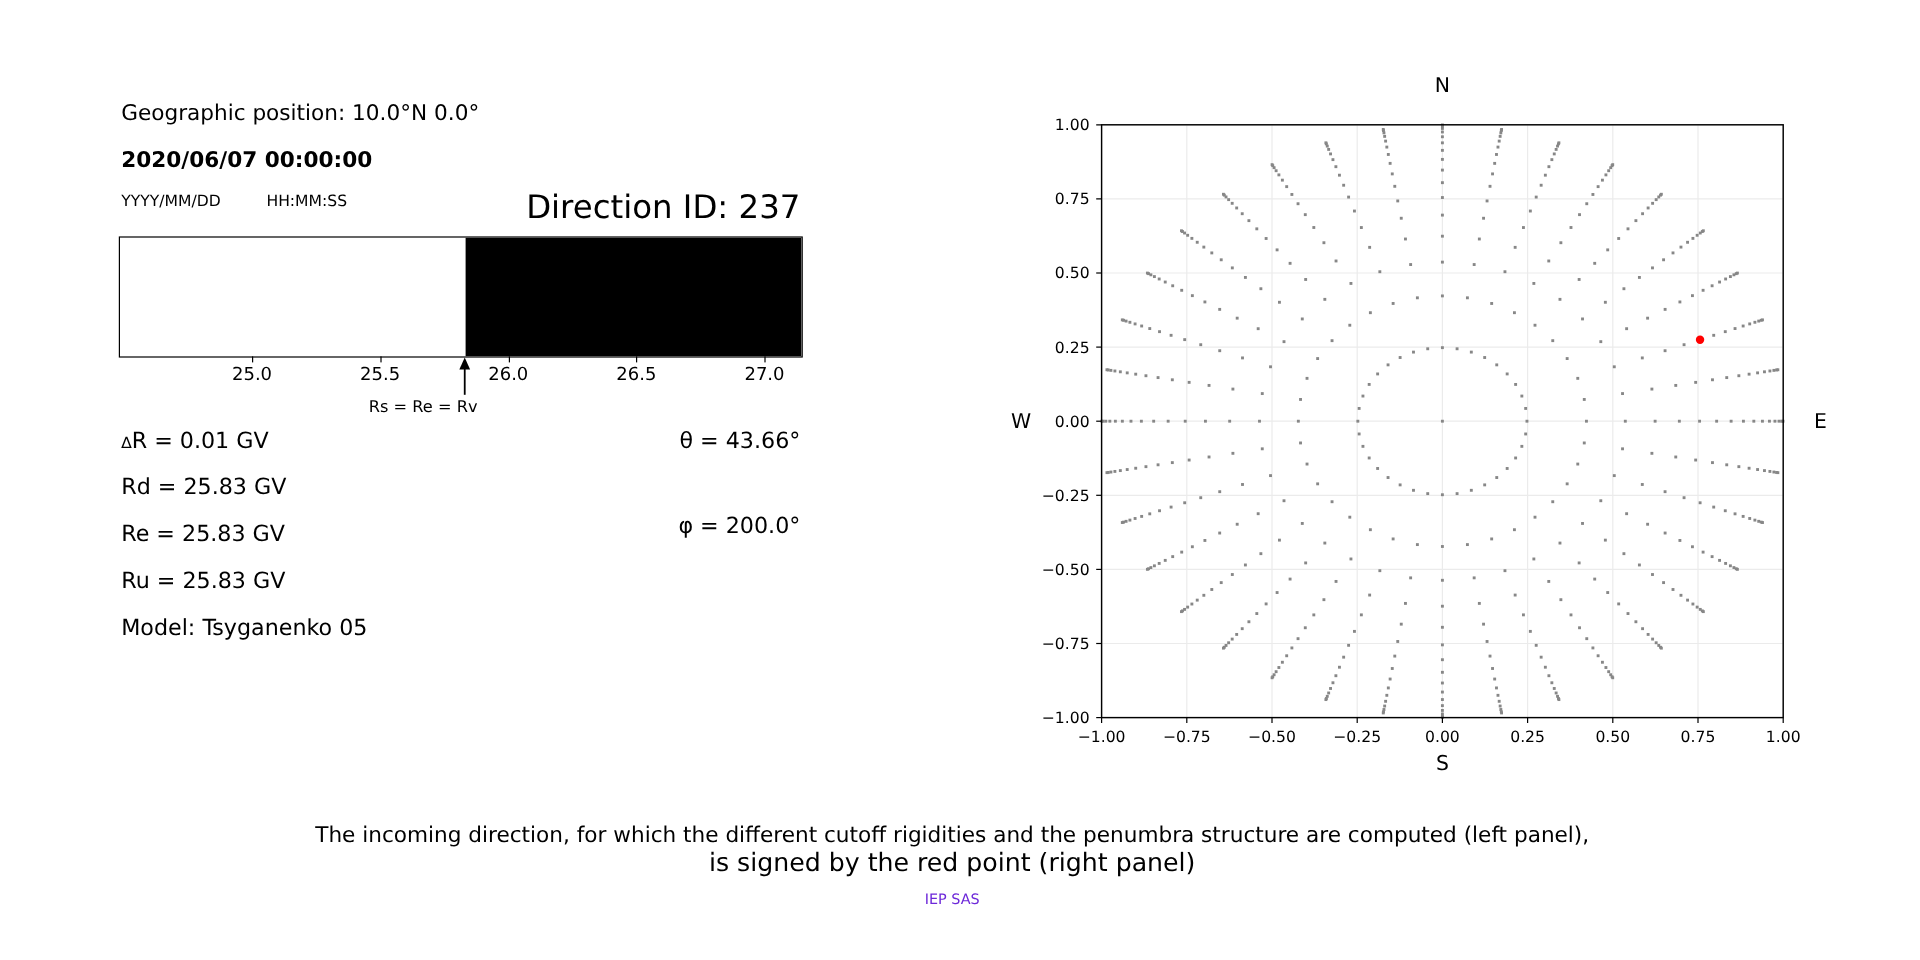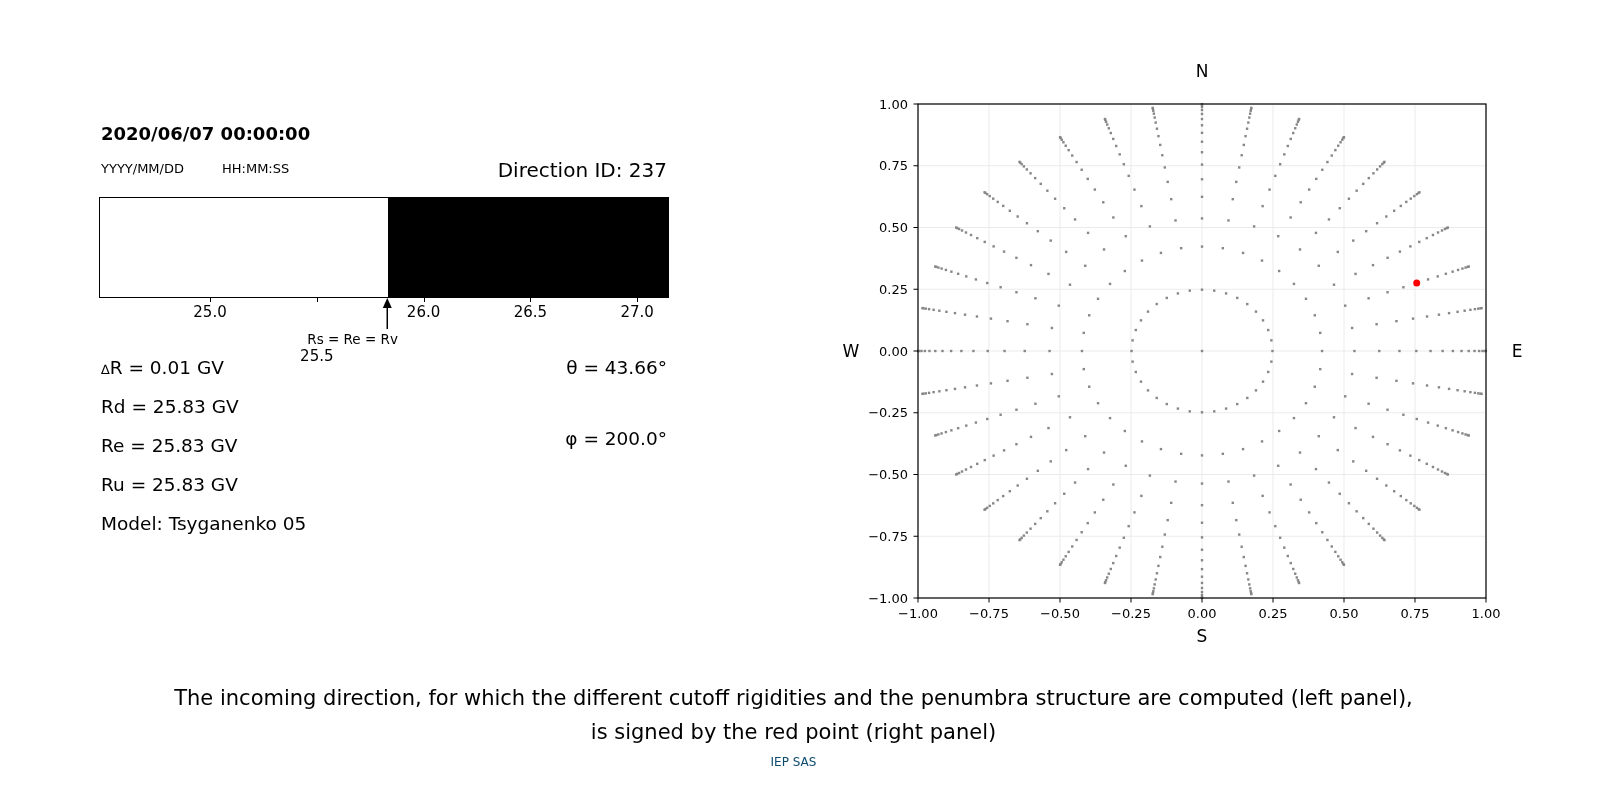--- a/index.html
+++ b/index.html
@@ -1,62 +1,63 @@
 <!DOCTYPE html>
 <html><head>
 <meta charset="utf-8">
 <style>
   html,body{margin:0;padding:0;width:1600px;height:800px;background:#ffffff;overflow:hidden;
     font-family:"DejaVu Sans","Liberation Sans",sans-serif;color:#000;}
   .abs{position:absolute;}
   #canvas{position:relative;width:1600px;height:800px;background:#fff;}
   .t18{font-size:18px;line-height:1.1;}
   .t13{font-size:13px;line-height:1.1;}
-  .t20{font-size:20px;line-height:1.1;}
+  .t20{font-size:27px;line-height:1.1;}
   .delta{font-size:13px;}
   #geo-text{left:101px;top:85px;}
   #datetime-text{left:101px;top:124px;font-weight:bold;}
   #date-hint{left:101px;top:162px;}
   #time-hint{left:222px;top:162px;}
   #direction-id{left:400px;top:159px;width:267px;text-align:right;}
   #penumbra-box{left:99px;top:197px;width:568px;height:99px;border:1.5px solid #000;background:#fff;overflow:hidden;}
   #penumbra-black{position:absolute;top:0;height:100%;background:#000;}
   #penumbra-ticks{left:99px;top:297px;width:568px;height:30px;}
   .ptick-mark{position:absolute;top:0;width:1px;height:5px;background:#000;}
   .ptick-label{position:absolute;top:6px;transform:translateX(-50%);font-size:15px;}
   #arrow-svg{left:0;top:0;overflow:visible;}
   #arrow-label{top:331px;width:160px;font-size:13.5px;}
   .val-row{left:101px;font-size:18.5px;}
   .val-right{width:166px;text-align:right;font-size:18.5px;}
   #dirplot-svg{left:820px;top:54px;}
   svg text{font-family:"DejaVu Sans","Liberation Sans",sans-serif;fill:#000;}
   .compass{font-size:17px;}
   #caption{left:0;top:686px;width:1587px;text-align:center;}
-  #caption-line1{font-size:21px;}
-  #caption-line2{font-size:21px;margin-top:10px;text-align:center;}
-  #caption-credit{font-size:12px;margin-top:11px;color:#0c4a6e;}
+  #caption-line1{font-size:18px;}
+  #caption-line2{font-size:21px;margin-top:0;text-align:center;}
+  #caption-credit{font-size:12px;margin-top:11px;color:#6d28d9;}
 </style>
 </head>
 <body>
 
 <div id="canvas">
 
+  <div class="abs t18" id="geo-text">Geographic position: 10.0°N 0.0°</div>
   <div class="abs t18" id="datetime-text">2020/06/07 00:00:00</div>
   <div class="abs t13" id="date-hint">YYYY/MM/DD</div>
   <div class="abs t13" id="time-hint">HH:MM:SS</div>
   <div class="abs t20" id="direction-id">Direction ID: 237</div>
 
   <div class="abs" id="penumbra-box">
     <div id="penumbra-black" style="left: 50.7519%; width: 49.2481%;"></div>
   </div>
   <div class="abs" id="penumbra-ticks">
       <div class="ptick-mark" style="left: 19.5489%;"></div>
       <div class="ptick-label" style="left: 19.5489%; text-align: center;">25.0</div>
       <div class="ptick-mark" style="left: 38.3459%;"></div>
-      <div class="ptick-label" style="left: 38.3459%; margin-top: 44px;">25.5</div>
+      <div class="ptick-label" style="left: 38.3459%;">25.5</div>
       <div class="ptick-mark" style="left: 57.1429%;"></div>
       <div class="ptick-label" style="left: 57.1429%; text-align: center;">26.0</div>
       <div class="ptick-mark" style="left: 75.9398%;"></div>
       <div class="ptick-label" style="left: 75.9398%;">26.5</div>
       <div class="ptick-mark" style="left: 94.7368%;"></div>
       <div class="ptick-label" style="left: 94.7368%;">27.0</div>
     </div>
 
   <svg class="abs" id="arrow-svg" width="1600" height="800">
     <g id="arrow-g">

